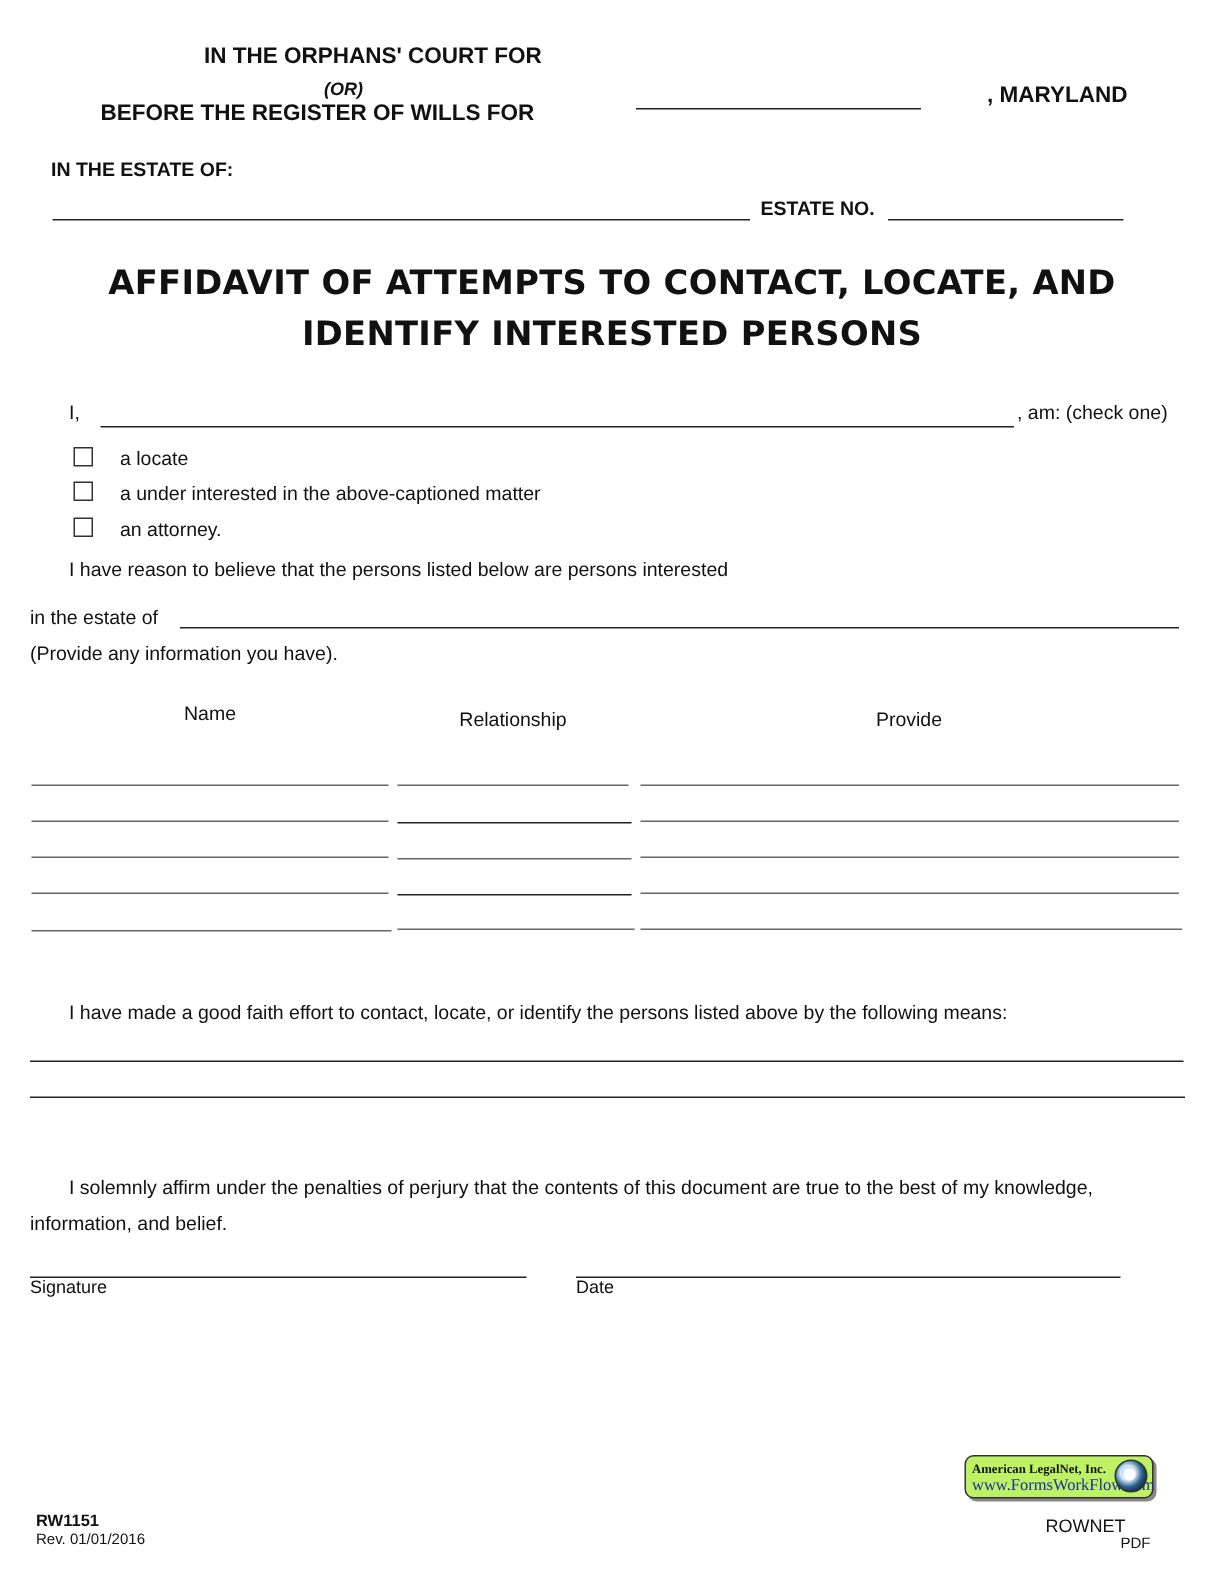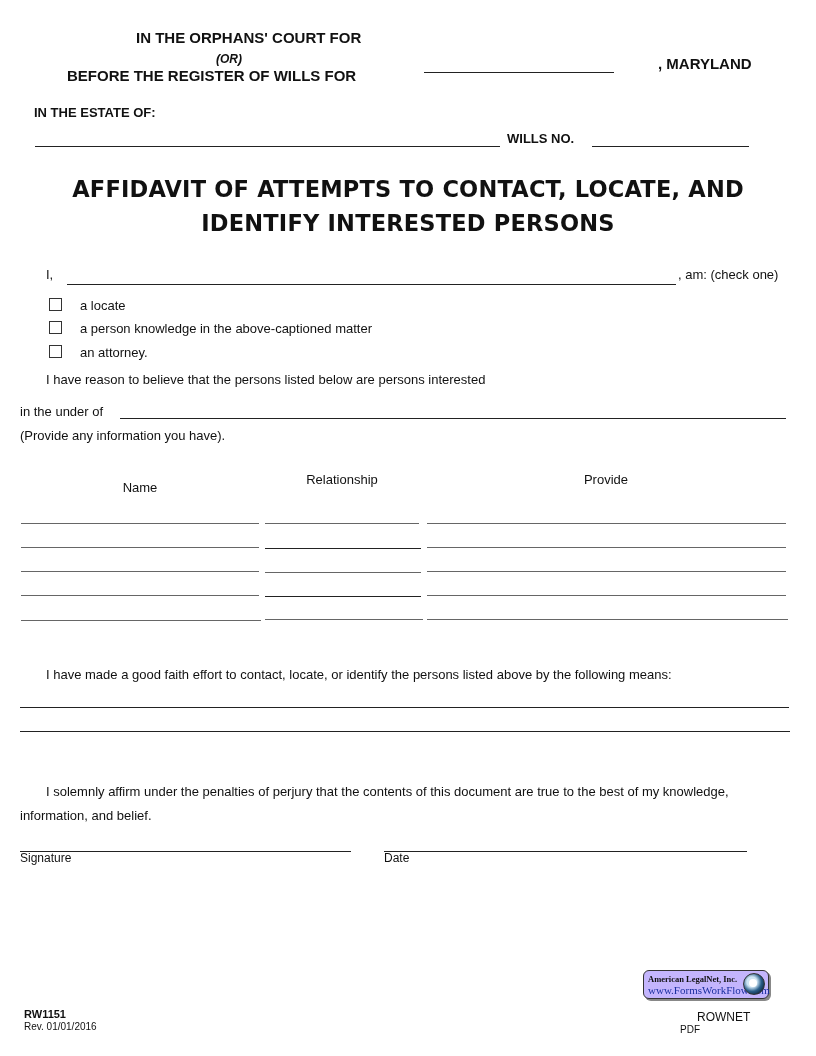--- a/index.html
+++ b/index.html
@@ -7,61 +7,61 @@
     .abs { position: absolute; }
     .bold { font-weight: bold; }
     .line { position: absolute; height: 0; border-top: 1px solid #222; }
     .line.gray { border-top: 1.5px solid #666; }
     .hdr { font-size: 15px; font-weight: bold; }
     .title { font-family: "DejaVu Sans", sans-serif; font-weight: bold; font-size: 22.5px; letter-spacing: 0.2px; text-align: center; width: 816px; left: 0; transform: scaleX(1.0); }
     .body-text { font-size: 13px; }
     .cb { position: absolute; width: 11px; height: 11px; border: 1.3px solid #333; background: #fff; cursor: pointer; }
     .col-h { font-size: 13px; text-align: center; }
     .sm { font-size: 12px; }
-    .logo { position: absolute; left: 643px; top: 970px; width: 124px; height: 27px; border: 1px solid #333; border-radius: 6px; box-shadow: 2px 2px 0 #888; background: #c4b5fd; }
+    .logo { position: absolute; left: 643px; top: 970px; width: 124px; height: 27px; border: 1px solid #333; border-radius: 6px; box-shadow: 2px 2px 0 #888; background: #bef264; }
     .logo-t1 { position: absolute; left: 4px; top: 3px; font-family: "Liberation Serif", serif; font-size: 8.5px; font-weight: bold; color: #111; }
     .logo-t2 { position: absolute; left: 4px; top: 13px; font-family: "Liberation Serif", serif; font-size: 11px; color: #1a2fa0; }
     .logo-globe { position: absolute; right: 3px; top: 2px; width: 20px; height: 20px; border-radius: 50%; background: radial-gradient(circle at 40% 40%, #cfe6f5 0 30%, #2b5f8a 55%, #0d2a45 80%); border: 1px solid #333; }
     .logo-globe::after { content: ""; position: absolute; left: 5px; top: 5px; width: 8px; height: 8px; border-radius: 50%; background: #fff; }
   </style>
 </head>
 <body>
 
 <div class="abs hdr" style="left:136px; top:29px;text-align:right;">IN THE ORPHANS' COURT FOR</div>
 <div class="abs" style="left:216px; top:52px; font-size:12px; font-style:italic; font-weight:bold;">(OR)</div>
 <div class="abs hdr" style="left:67px; top:67px;">BEFORE THE REGISTER OF WILLS FOR</div>
 
 <div class="line" style="left:424px; top:72px; width:190px;"></div>
 <div class="abs hdr" style="left:618px; top:55px;margin-left:40px;">, MARYLAND</div>
 
 <div class="abs bold" style="left:34px; top:105px; font-size:13px;">IN THE ESTATE OF:</div>
 <div class="line" style="left:35px; top:146px; width:465px;"></div>
-<div class="abs bold" style="left:507px; top:131px; font-size:13px;">WILLS NO.</div>
+<div class="abs bold" style="left:507px; top:131px; font-size:13px;">ESTATE NO.</div>
 <div class="line" style="left:592px; top:146px; width:157px;"></div>
 
 <div class="abs title" style="top:176px;">AFFIDAVIT OF ATTEMPTS TO CONTACT, LOCATE, AND</div>
 <div class="abs title" style="top:210px;">IDENTIFY INTERESTED PERSONS</div>
 
 <div class="abs body-text" style="left:46px; top:267px;">I,</div>
 <div class="line" style="left:67px; top:284px; width:609px;"></div>
 <div class="abs body-text" style="left:678px; top:267px;">, am: (check one)</div>
 
 <div class="cb" style="left:49px; top:298px;"></div>
 <div class="abs body-text" style="left:80px; top:298px;">a locate</div>
 <div class="cb" style="left:49px; top:321px;"></div>
-<div class="abs body-text" style="left:80px; top:321px;">a person knowledge in the above-captioned matter</div>
+<div class="abs body-text" style="left:80px; top:321px;">a under interested in the above-captioned matter</div>
 <div class="cb" style="left:49px; top:345px;"></div>
 <div class="abs body-text" style="left:80px; top:345px;">an attorney.</div>
 
 <div class="abs body-text" style="left:46px; top:372px;">I have reason to believe that the persons listed below are persons interested</div>
-<div class="abs body-text" style="left:20px; top:404px;">in the under of</div>
+<div class="abs body-text" style="left:20px; top:404px;">in the estate of</div>
 <div class="line" style="left:120px; top:418px; width:666px;"></div>
 <div class="abs body-text" style="left:20px; top:428px;">(Provide any information you have).</div>
 
-<div class="abs col-h" style="left:20px; top:480px; width:240px;text-align:center;">Name</div>
+<div class="abs col-h" style="left:20px; top:468px; width:240px;text-align:center;">Name</div>
 <div class="abs col-h" style="left:262px; top:472px; width:160px;">Relationship</div>
 <div class="abs col-h" style="left:426px; top:472px; width:360px;">Provide</div>
 
 <div>
   <div class="line gray" style="left:21px; top:523px; width:238px;"></div>
   <div class="line gray" style="left:265px; top:523px; width:154px;"></div>
   <div class="line gray" style="left:427px; top:523px; width:359px;"></div>
 </div>
 <div>
   <div class="line gray" style="left:21px; top:547px; width:238px;"></div>
@@ -98,13 +98,13 @@
 
 <div class="abs bold" style="left:24px; top:1008px; font-size:11px;">RW1151</div>
 <div class="abs" style="left:24px; top:1021px; font-size:10px;">Rev. 01/01/2016</div>
 
 <div class="logo">
   <div class="logo-t1">American LegalNet, Inc.</div>
   <div class="logo-t2">www.FormsWorkFlow.com</div>
   <div class="logo-globe"></div>
 </div>
 <div class="abs" style="left:697px; top:1010px; font-size:12px;">ROWNET</div>
-<div class="abs" style="left:680px; top:1024px; font-size:10px;">PDF</div>
+<div class="abs" style="left:747px; top:1024px; font-size:10px;">PDF</div>
 
 </body></html>

